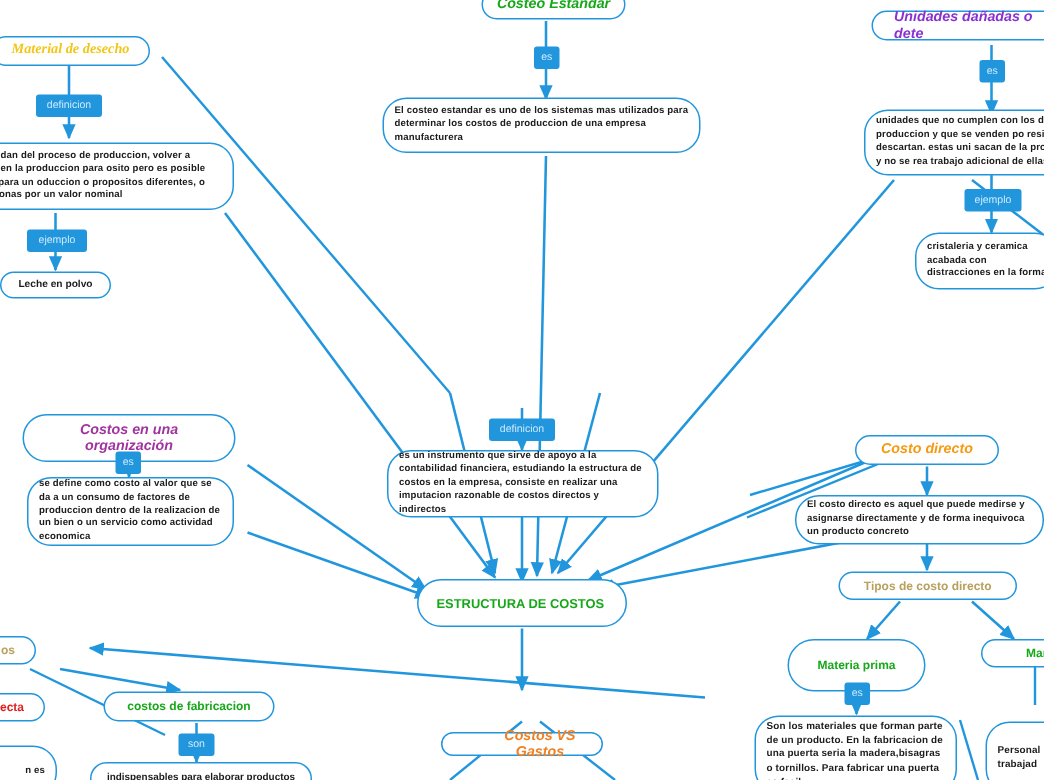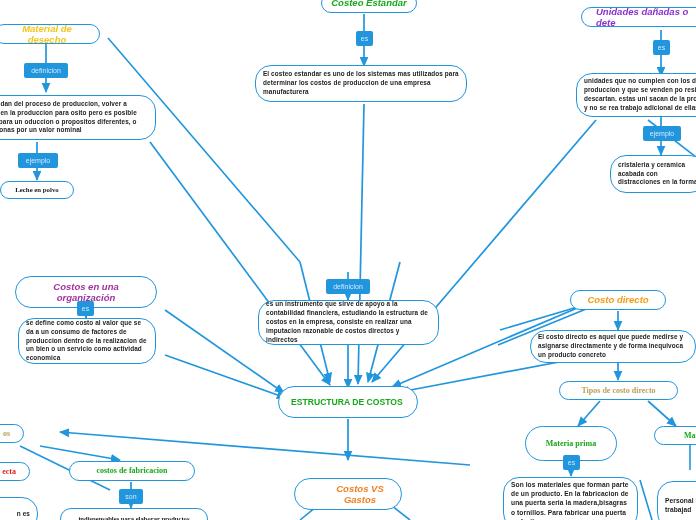--- a/index.html
+++ b/index.html
@@ -20,21 +20,21 @@
     border-radius:999px;
     display:flex;align-items:center;
     line-height:1.18;
     z-index:3;
   }
   .node.rounded-box{border-radius:16px;}
   .node .txt{display:block;width:100%;}
 
   
   .topic{justify-content:center;text-align:center;font-style:italic;font-weight:bold;font-size:9.5px;padding:0 8px;}
-  .topic-plain{justify-content:flex-end;text-align:center;font-weight:bold;font-size:9.5px;padding:0 8px;font-style:normal;font-family:Liberation Serif, serif;}
+  .topic-plain{justify-content:flex-end;text-align:center;font-weight:bold;font-size:9.5px;padding:0 8px;font-style:normal;}
 
   
   .body{justify-content:flex-start;text-align:left;font-weight:bold;font-size:6.4px;color:#1b1b1b;padding:4px 7px;letter-spacing:.1px;}
   .body .txt{line-height:1.38;}
 
   
   .tag{
     position:absolute;
     background:#2196dd;
     color:#cfeaff;
@@ -42,21 +42,21 @@
     font-weight:normal;
     display:flex;align-items:center;justify-content:center;
     border-radius:2px;
     z-index:4;
     box-sizing:border-box;
     padding:0 3px;
     white-space:nowrap;
   }
 
   
-  .c-yellow{color:#f2c618;}
+  .c-yellow{color:#f2c618;font-family:Liberation Serif, serif;}
   .c-green{color:#17a81a;}
   .c-purple{color:#8a2fd0;}
   .c-blue{color:#2f7fd8;}
   .c-magenta{color:#a0339f;}
   .c-orange{color:#f59b12;}
   .c-tan{color:#b9a05c;}
   .c-orange2{color:#ef8023;}
   .c-red{color:#e02020;}
   .c-dark{color:#1b1b1b;}
 </style>
@@ -231,37 +231,37 @@
   </div>
 
   <div class="node body rounded-box" style="left:657px;top:481px;width:120px;height:48px;">
     <span class="txt" style="font-size:6.6px;">Personal la fabrica 100% de trabajad</span>
   </div>
 
   <div class="node" style="left:278px;top:386px;width:140px;height:32px;padding:0 12px;justify-content:flex-end;">
     <span class="txt c-green" style="font-size:8.6px;font-weight:bold;line-height:1.25;">ESTRUCTURA DE COSTOS</span>
   </div>
 
-  <div class="node topic" style="left:294px;top:478px;width:108px;height:32px;padding-left:32px;">
+  <div class="node topic" style="left:294px;top:488px;width:108px;height:16px;padding-left:32px;">
     <span class="txt c-orange2">Costos VS Gastos</span>
   </div>
 
   <div class="node topic-plain" style="left:-48px;top:424px;width:72px;height:19px;">
     <span class="txt c-tan" style="font-size:8px;text-align:right;padding-right:5px;">os</span>
   </div>
 
   <div class="node topic-plain" style="left:-44px;top:462px;width:74px;height:19px;">
     <span class="txt c-red" style="font-size:8px;text-align:right;padding-right:5px;">ecta</span>
   </div>
 
   <div class="node body rounded-box" style="left:-58px;top:497px;width:96px;height:34px;">
     <span class="txt" style="text-align:right;">n es</span>
   </div>
 
-  <div class="node topic-plain" style="left:69px;top:461px;width:126px;height:20px;">
+  <div class="node topic-plain" style="left:69px;top:461px;width:114px;height:20px;">
     <span class="txt c-green" style="font-size:8px;">costos de fabricacion</span>
   </div>
 
   <div class="tag" style="left:119px;top:489px;width:24px;height:15px;">
     <span>son</span>
   </div>
 
   <div class="node topic-plain" style="left:60px;top:508px;width:148px;height:22px;">
     <span class="txt c-dark" style="font-size:6.6px;font-weight:bold;">indispensables para elaborar productos</span>
   </div>

